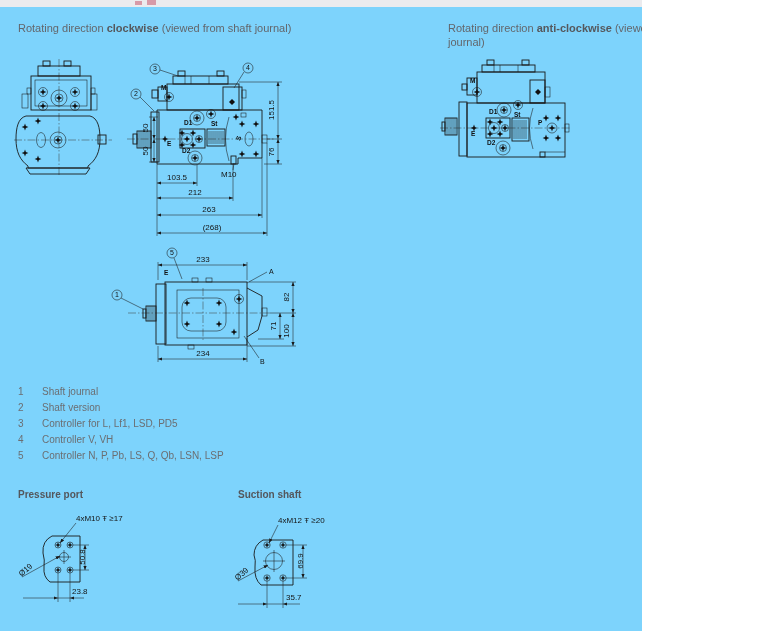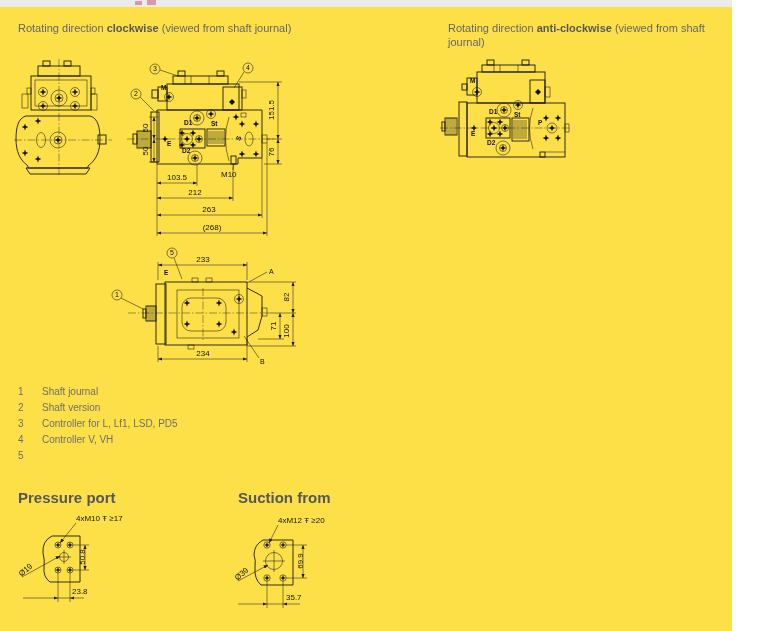--- a/index.html
+++ b/index.html
@@ -1,23 +1,23 @@
 <!DOCTYPE html>
 <html><head>
 <meta charset="utf-8">
 <style>
   html,body{margin:0;padding:0;background:#fff;}
-  .page{position:relative;width:732px;height:631px;background:#fde047;
+  .page{position:relative;width:642px;height:631px;background:#7dd3fc;
         font-family:"Liberation Sans",sans-serif;overflow:hidden;}
   .abs{position:absolute;}
   .topbar{position:absolute;left:0;top:0;width:758px;height:7px;background:#ebebee;}
   .mark{position:absolute;background:#d79aa8;}
   .hdg{position:absolute;font-size:11px;color:#63666b;line-height:14px;}
   .hdg b{color:#55585d;}
-  .port-title{position:absolute;font-size:15px;font-weight:bold;color:#54575c;}
+  .port-title{position:absolute;font-size:10px;font-weight:bold;color:#54575c;}
   .legend{position:absolute;left:18px;top:383px;font-size:10px;color:#6b6e72;}
   .legend .row{display:flex;height:16.2px;align-items:center;}
   .legend .num{width:24px;}
   svg{overflow:visible;}
   svg text{font-family:"Liberation Sans",sans-serif;}
   .dtx{font-size:8px;fill:#141414;}
   .ltx{font-size:6.5px;font-weight:bold;fill:#101010;}
   .ctx{font-size:7px;fill:#101010;}
   .oline{fill:none;stroke:#1a1a1a;stroke-width:0.9;}
   .thin{fill:none;stroke:#1a1a1a;stroke-width:0.55;}
@@ -332,25 +332,26 @@
     <div class="row">
         <span class="num">3</span>
         <span>Controller for L, Lf1, LSD, PD5</span>
       </div>
     <div class="row">
         <span class="num">4</span>
         <span>Controller V, VH</span>
       </div>
     <div class="row">
         <span class="num">5</span>
+        <span>Controller N, P, Pb, LS, Q, Qb, LSN, LSP</span>
       </div>
   </div>
 
   <div class="port-title" style="left:18px;top:489px">Pressure port</div>
-  <div class="port-title" style="left:238px;top:489px">Suction from</div>
+  <div class="port-title" style="left:238px;top:489px">Suction shaft</div>
 
   <svg class="abs" style="left:14px;top:505px" width="125" height="112" viewBox="0 0 125 112">
     <defs>
       <marker id="arP" viewBox="0 0 10 8" refX="10" refY="4" markerWidth="8" markerHeight="6.4" orient="auto-start-reverse">
           <path d="M0,0 L10,4 L0,8 Z" fill="#1a1a1a"></path>
         </marker>
       <path id="stP" class="star" d="M0,-3 L0.8,-0.8 L3,0 L0.8,0.8 L0,3 L-0.8,0.8 L-3,0 L-0.8,-0.8 Z"></path>
     </defs>
     <text class="dtx" x="62" y="16">4xM10 Ŧ ≥17</text>
     <line class="thin" x1="62" y1="18" x2="46" y2="38" marker-end="url(#arP)"></line>

